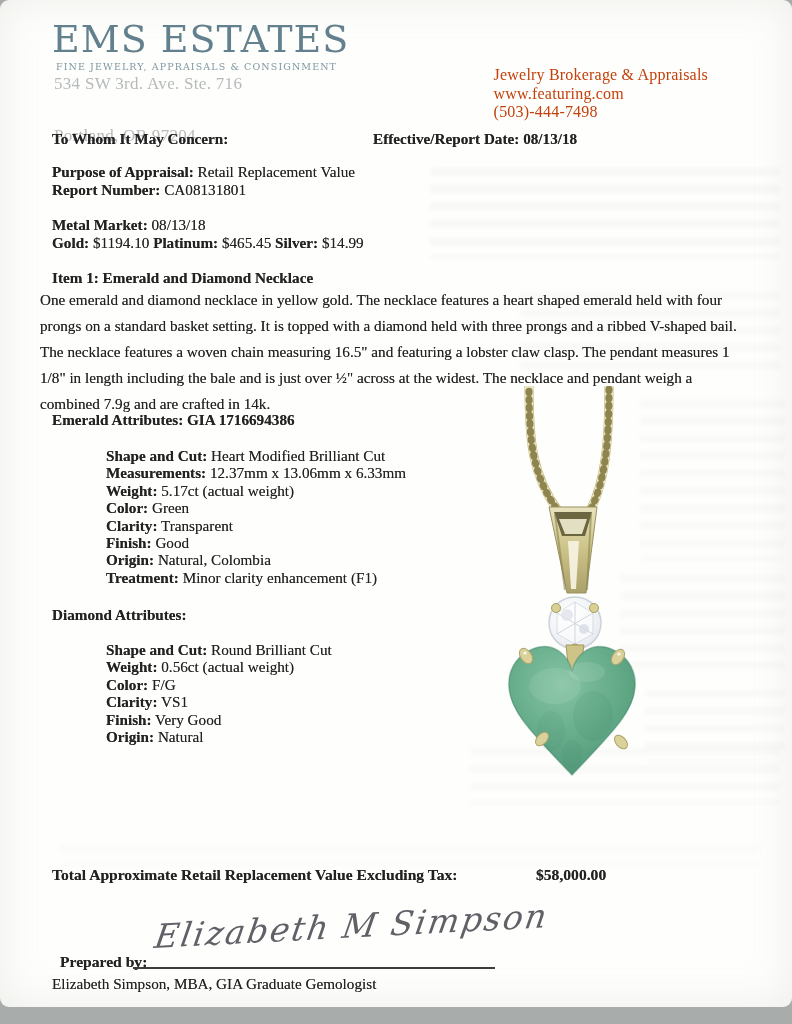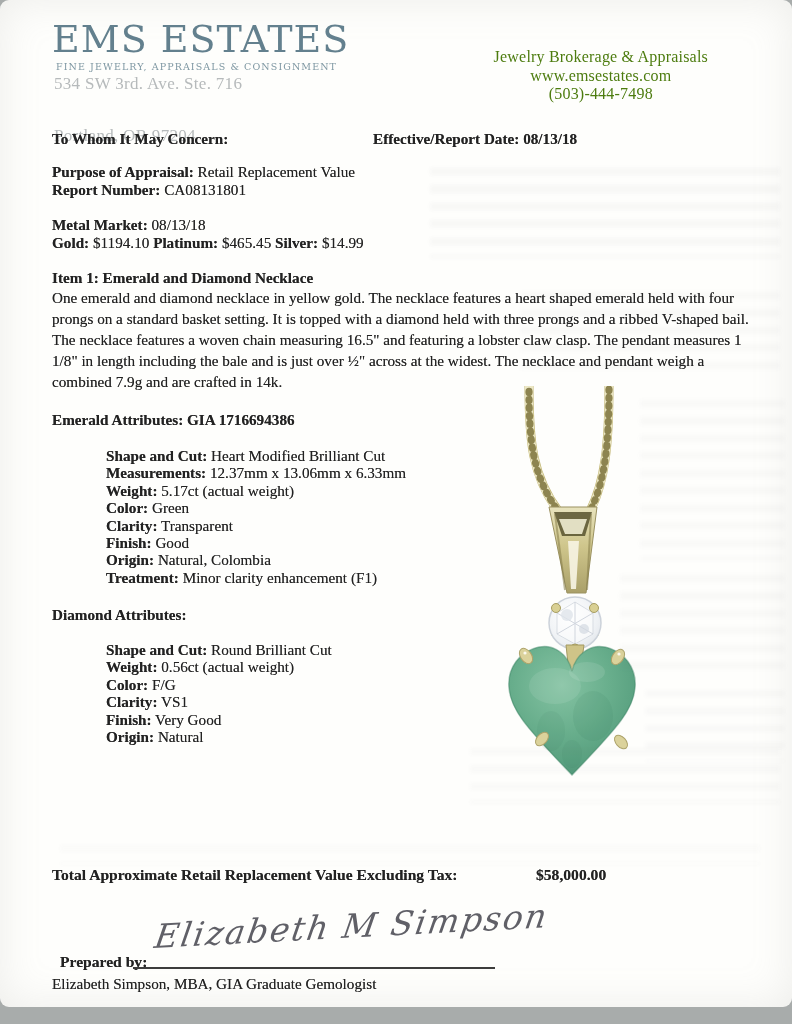--- a/index.html
+++ b/index.html
@@ -32,39 +32,39 @@
   }
   .addr{
     left:54px;
     font-size:17px;line-height:20px;
     color:#b6babb;
     letter-spacing:.3px;
   }
   .addr1{top:74px;}
   .addr2{top:94px;margin-top:32px;}
   .hdr-right{
-    right:84px;top:48px;
-    text-align:center;
+    right:84px;top:66px;
+    text-align:left;
     font-size:16px;line-height:18.5px;
-    color:#4d7c0f;
+    color:#c2410c;
     letter-spacing:.2px;
   }
   
   .doc{ text-shadow:0 0 .5px rgba(0,0,0,.55); font-size:15.2px; }
   .b{font-weight:700;}
   .salutation{left:52px;top:130px;}
   .report-date{left:373px;top:130px;}
   .purpose-line{left:52px;top:163px;}
   .report-number-line{left:52px;top:181px;}
   .metal-market-line{left:52px;top:216px;}
   .metal-prices-line{left:52px;top:234px;}
   .item-title{left:52px;top:269px;}
   .item-desc{
-    left:52px;top:287px;width:700px;
-    line-height:21px;
+    left:40px;top:287px;width:700px;
+    line-height:26px;
   }
   .emerald-heading{left:52px;top:411px;}
   .attr-list{left:106px;line-height:17.4px;}
   .emerald-list{top:447px;font-family:Liberation Serif, serif;}
   .diamond-heading{left:52px;top:606px;}
   .diamond-list{top:641px;}
   .total-label{left:52px;top:866px;font-size:15.6px;}
   .total-value{left:536px;top:866px;font-size:15.6px;}
   
   .prepared-by{left:60px;top:953px;font-size:15.6px;}
@@ -100,21 +100,21 @@
 
 <div class="page">
 
   <div class="abs logo">EMS ESTATES</div>
   <div class="abs tagline">FINE JEWELRY, APPRAISALS &amp; CONSIGNMENT</div>
   <div class="abs addr addr1">534 SW 3rd. Ave. Ste. 716</div>
   <div class="abs addr addr2">Portland, OR 97204</div>
 
   <div class="abs hdr-right">
     <div>Jewelry Brokerage &amp; Appraisals</div>
-    <div>www.emsestates.com</div>
+    <div>www.featuring.com</div>
     <div>(503)-444-7498</div>
   </div>
 
   <div class="abs doc salutation b">To Whom It May Concern:</div>
   <div class="abs doc report-date"><span class="b">Effective/Report Date:</span>
     <span class="b">08/13/18</span></div>
 
   <div class="abs doc purpose-line"><span class="b">Purpose of Appraisal:</span>
     <span>Retail Replacement Value</span></div>
   <div class="abs doc report-number-line"><span class="b">Report Number:</span>

